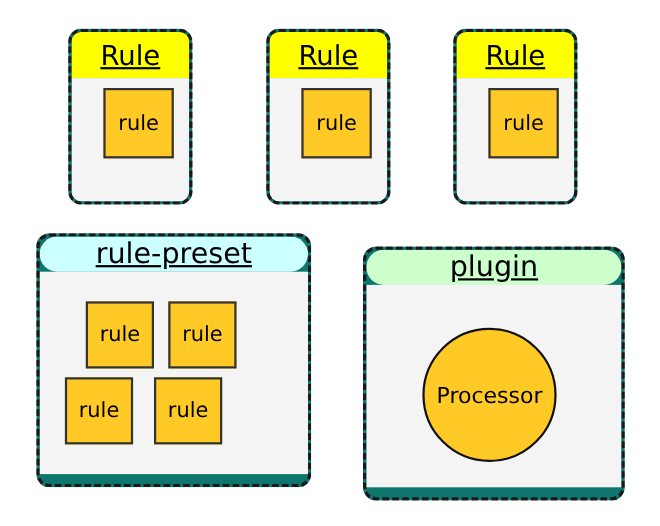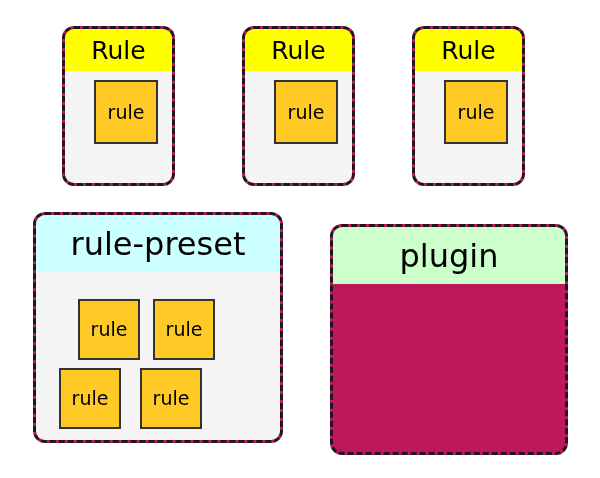--- a/index.html
+++ b/index.html
@@ -18,22 +18,23 @@
     background: #ffffff;
     overflow: hidden;
   }
 
   
   .container {
     position: absolute;
     box-sizing: border-box;
     border: 3px dashed #1a1a1a;
     border-radius: 12px;
-    background: #be185d;
+    background: #0f766e;
     overflow: hidden;
+    text-decoration: underline;
   }
   .container .hdr {
     box-sizing: border-box;
     width: 100%;
     display: flex;
     align-items: center;
     justify-content: center;
     color: #000000;
     font-weight: 400;
     line-height: 1;
@@ -72,22 +73,23 @@
     font-size: 19px;
     line-height: 1;
     white-space: nowrap;
   }
 
   
   .big {
     height: 231px;
   }
   .big .hdr {
-    height: 57px;
-    font-size: 32px;
+    height: 32px;
+    font-size: 26px;
+    border-radius: 19px;
   }
   .big .body {
     height: 184px;
   }
 
   #rule-preset {
     left: 33px;
     top: 212px;
     width: 250px;
   }
@@ -151,15 +153,18 @@
     <div class="body">
       <div class="node-square" style="left:42px; top:27px; width:62px; height:61px;">rule</div>
       <div class="node-square" style="left:117px; top:27px; width:62px; height:61px;">rule</div>
       <div class="node-square" style="left:23px; top:96px; width:62px; height:61px;">rule</div>
       <div class="node-square" style="left:104px; top:96px; width:62px; height:61px;">rule</div>
     </div>
   </div>
 
   <div class="container big" id="plugin">
     <div class="hdr">plugin</div>
+    <div class="body">
+      <div class="node-circle" style="left:51px; top:39px; width:122px; height:122px;">Processor</div>
+    </div>
   </div>
 
 </div>
 
 </body></html>

